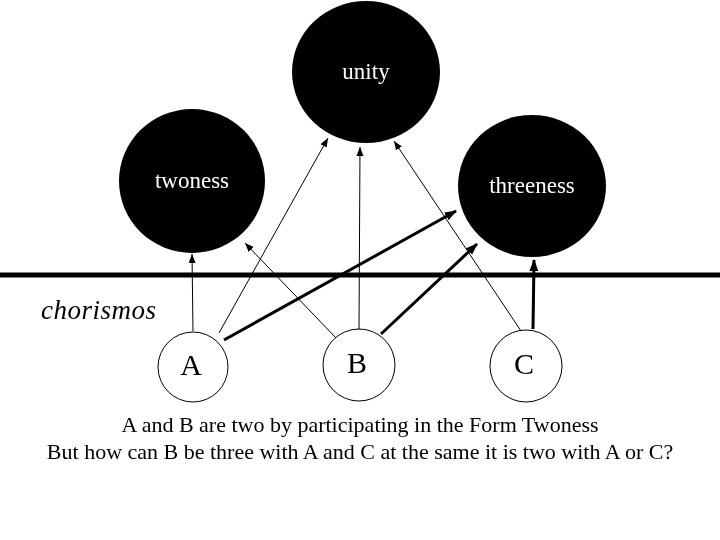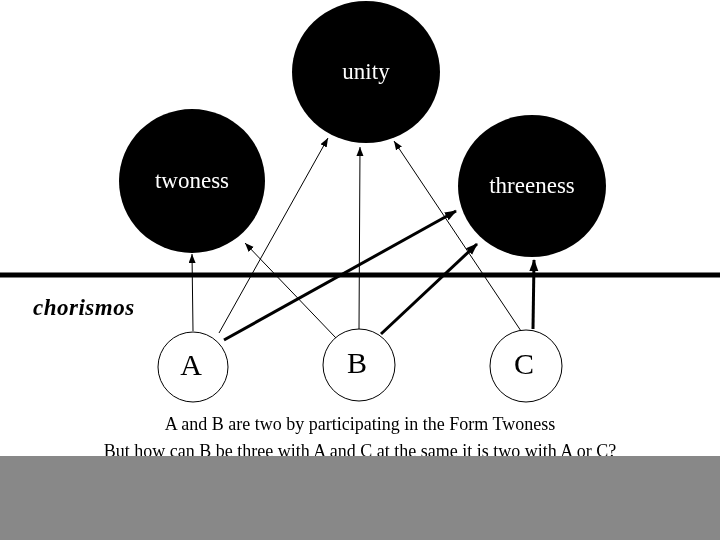--- a/index.html
+++ b/index.html
@@ -1,39 +1,38 @@
 <!DOCTYPE html>
 <html><head>
 <meta charset="utf-8">
 <style>
   html, body { margin: 0; padding: 0; background: #888; }
   #canvas {
     position: relative;
-    width: 720px; height: 456px;
+    width: 720px; height: 540px;
     background: #ffffff;
     overflow: hidden;
     font-family: "Liberation Serif", "DejaVu Serif", serif;
   }
   #diagram-svg { position: absolute; left: 0; top: 0; }
   #chorismos-label {
     position: absolute;
-    left: 33px; top: 295px;
+    left: 41px; top: 295px;
     font-style: italic;
-    font-size: 23px;
+    font-size: 27px;
     color: #000;
     letter-spacing: 0.5px;
     white-space: nowrap;
-    font-weight: bold;
   }
   #caption {
     position: absolute;
     left: 0; top: 411px;
     width: 720px;
     text-align: center;
-    font-size: 18px;
+    font-size: 22px;
     line-height: 27px;
     color: #000;
   }
   .caption-line { white-space: nowrap; }
   text { user-select: none; }
 </style>
 </head>
 <body>
 
 <div id="canvas">

